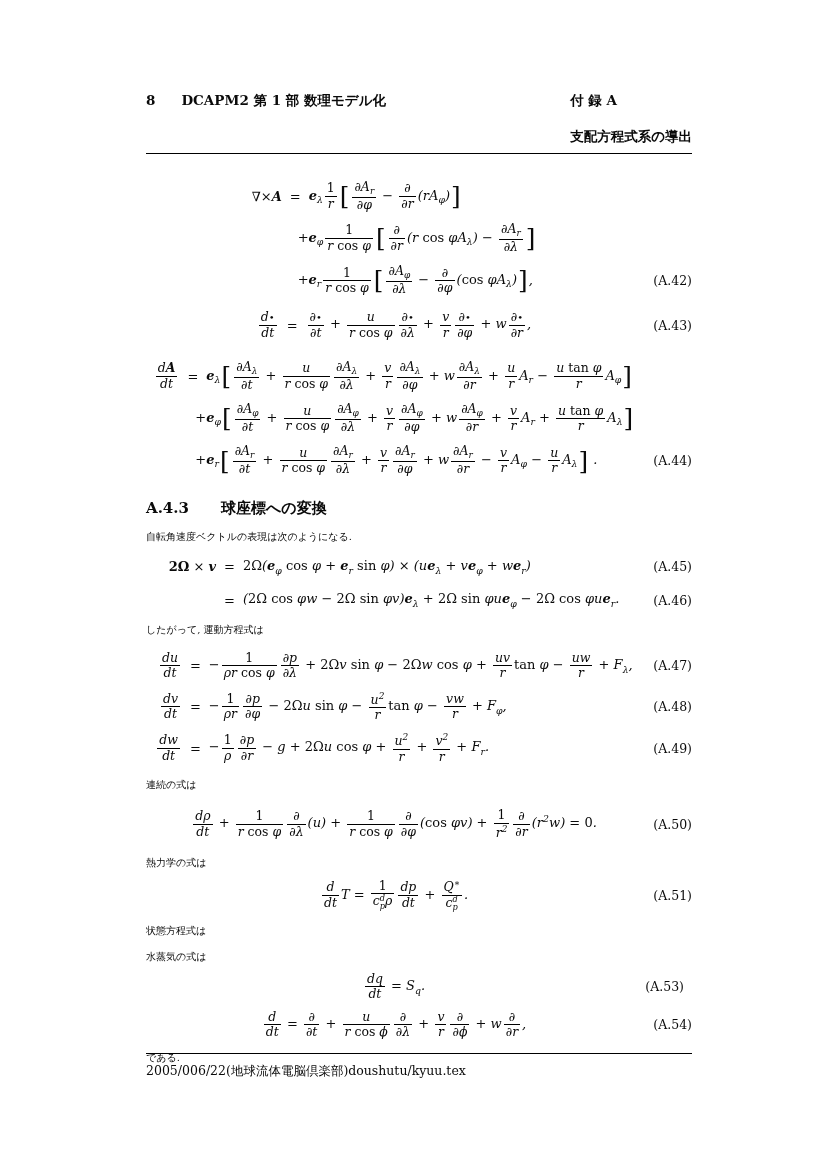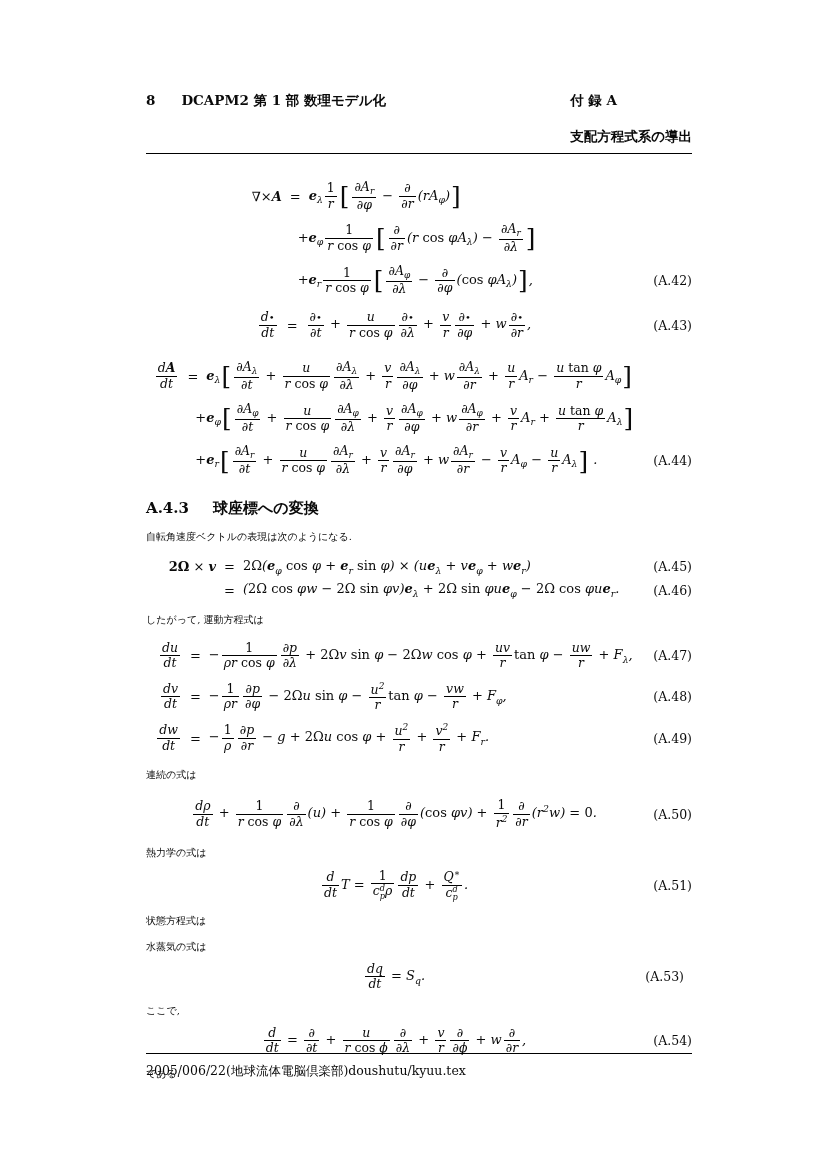--- a/index.html
+++ b/index.html
@@ -9,21 +9,21 @@
 
   
   .header{display:flex;justify-content:space-between;align-items:baseline;
           border-bottom:1.2px solid #000;padding-bottom:7px;font-weight:bold;font-size:13.5px;}
   .hleft{display:flex;gap:26px;align-items:baseline;}
   .hright{display:flex;gap:18px;align-items:baseline;flex-direction:column;}
 
   
   .eq{display:grid;grid-template-columns:1fr auto auto auto 1fr 50px;
       align-items:center;row-gap:10px;margin:14px 0;font-size:13px;font-style:italic;}
-  .eq.tight{row-gap:6px;}
+  .eq.tight{row-gap:16px;}
   .eq .lhs{justify-self:end;white-space:nowrap;}
   .eq .rel{padding:0 8px;font-style:normal;}
   .eq .rel:empty{padding:0;}
   .eq .rhs{justify-self:start;white-space:nowrap;}
   .eq .rhs.cont{margin-left:-11px;}
   .eq .tag{font-style:normal;justify-self:end;font-size:12.5px;white-space:nowrap;text-align:center;}
   .eq .sp{min-width:0;}
 
   .f{display:inline-block;vertical-align:middle;text-align:center;margin:0 2px;
      font-size:0.96em;line-height:1.15;}
@@ -33,21 +33,21 @@
   .br{font-style:normal;font-size:1.9em;line-height:0;vertical-align:middle;
       font-weight:300;padding:0 1px;}
   .bu{font-size:0.8em;}
   sub,sup{font-size:0.72em;}
   .ss{display:inline-block;vertical-align:-0.45em;line-height:0.95;font-size:0.66em;text-align:left;}
   .ss span{display:block;}
   b{font-weight:700;}
 
   
   .para{font-size:10px;margin:12px 0 4px;font-style:normal;}
-  .sech{font-size:15px;font-weight:bold;margin:22px 0 12px;display:flex;gap:24px;}
+  .sech{font-size:15px;font-weight:bold;margin:22px 0 12px;display:flex;gap:32px;}
 
   
   .footer{position:absolute;left:146px;width:546px;top:1053px;border-top:1px solid #000;
           padding-top:9px;display:flex;justify-content:flex-start;font-size:12.5px;}
 </style>
 </head>
 <body>
 
 <div class="page">
   <div class="content">
@@ -195,21 +195,20 @@
 
     <div class="eq" style="margin:8px 8px;">
       <span class="sp"></span>
       <span class="lhs"></span>
       <span class="rel"></span>
       <span class="rhs"><span class="f"><span class="n">dq</span><span class="d">dt</span></span> = S<sub>q</sub>.</span>
       <span class="sp"></span>
       <span class="tag">(A.53)</span>
     </div>
 
-    <div class="para">ここで,</div>
 
     <div class="eq" style="margin:8px 0;">
       <span class="sp"></span>
       <span class="lhs"></span>
       <span class="rel"></span>
       <span class="rhs"><span class="f"><span class="n">d</span><span class="d">dt</span></span> = <span class="f"><span class="n">∂</span><span class="d">∂t</span></span> + <span class="f"><span class="n">u</span><span class="d">r<span class="rm"> cos </span>ϕ</span></span><span class="f"><span class="n">∂</span><span class="d">∂λ</span></span> + <span class="f"><span class="n">v</span><span class="d">r</span></span><span class="f"><span class="n">∂</span><span class="d">∂ϕ</span></span> + w<span class="f"><span class="n">∂</span><span class="d">∂r</span></span>,</span>
       <span class="sp"></span>
       <span class="tag">(A.54)</span>
     </div>
 

